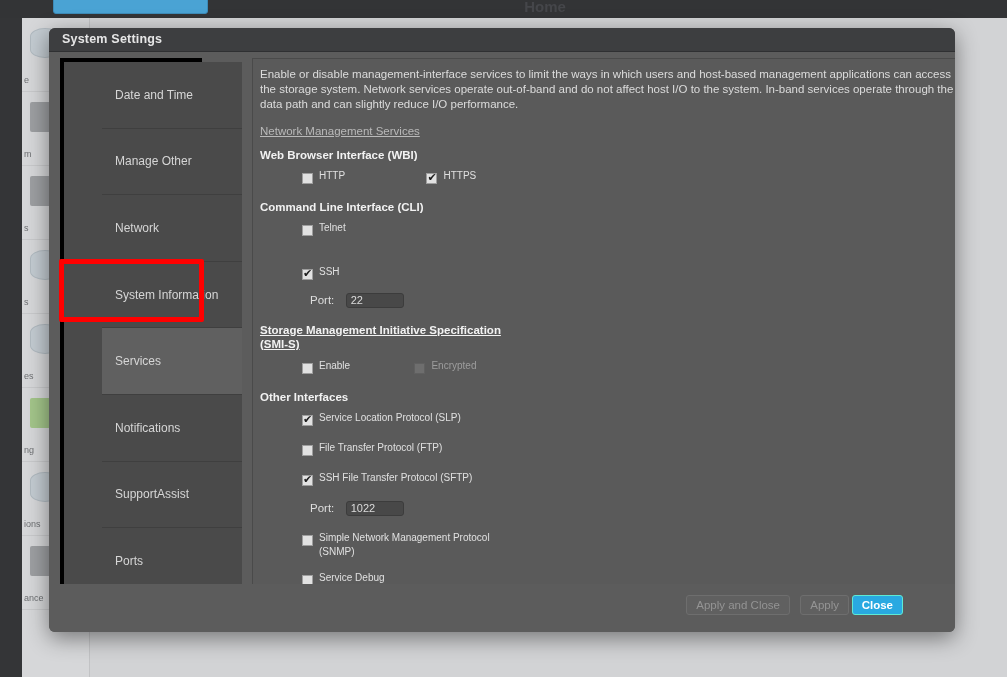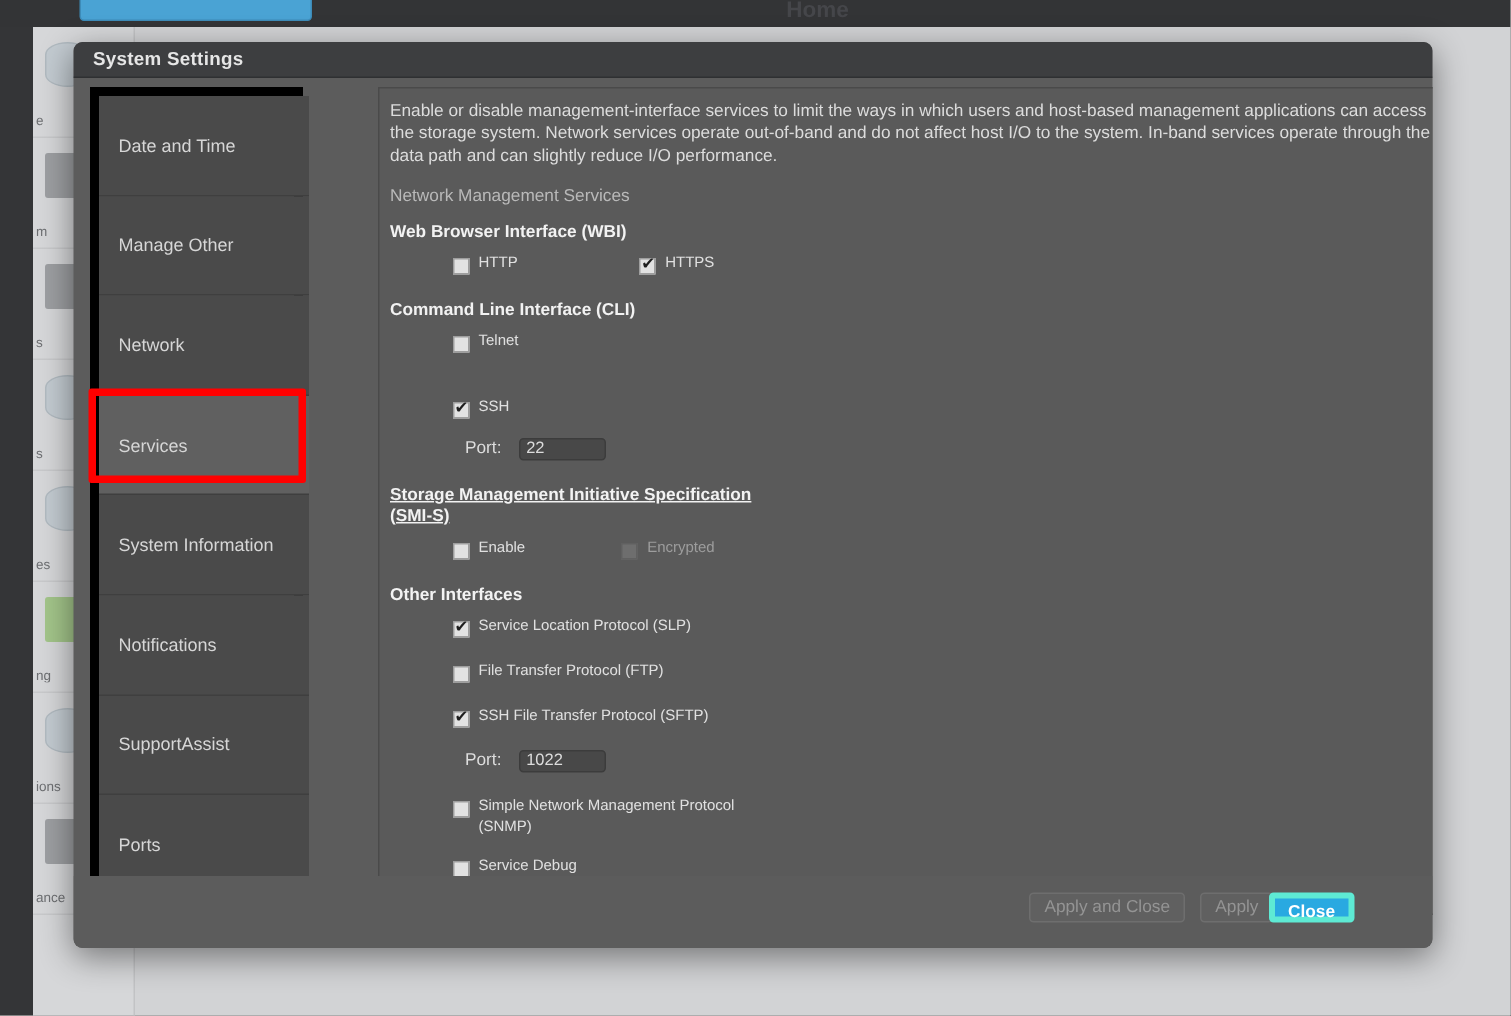--- a/index.html
+++ b/index.html
@@ -72,21 +72,21 @@
   }
   #modal-title {
     position: absolute; left: 13px; top: 4px;
     font-size: 12.5px; font-weight: bold; color: #e6e6e6;
     letter-spacing: 0.2px;
   }
 
   
   #dlg-nav {
     position: absolute; left: 11px; top: 30px; width: 142px; height: 536px;
-    background: #4a4a4a; border: 6px solid #000000;
+    background: #4a4a4a; border: 4px solid #000000; padding-left: 38px;
   }
   .dlg-nav-item {
     position: relative; width: 140px; height: 66.6px;
     border-bottom: 1px solid #3f3f3f;
     background: #4a4a4a; cursor: pointer;
   }
   .dlg-nav-item.selected { background: #606060; }
   .dlg-nav-label {
     position: absolute; left: 13px; top: 50%; transform: translateY(-50%);
     font-size: 12px; color: #d6d6d6; white-space: nowrap;
@@ -100,21 +100,21 @@
     overflow: hidden;
   }
   #content-inner {
     position: absolute; left: 0; top: 0; width: 712px; padding: 8px 10px 0 7px;
   }
   .desc {
     font-size: 11.5px; color: #dcdcdc; line-height: 15.2px;
     width: 700px; margin: 0 0 12px 0;
   }
   .section-label {
-    font-size: 11.5px; color: #b9b9b9; margin: 0 0 12px 0;
+    font-size: 11.5px; color: #b9b9b9; margin: 0 0 12px 0; text-decoration: underline;
   }
   .group-head {
     font-size: 11.5px; color: #f2f2f2; font-weight: bold; margin: 0 0 8px 0;
   }
   .group-head.two-line { line-height: 14px; width: 250px; text-decoration: underline; }
 
   .row { position: relative; margin: 0 0 8px 0; min-height: 16px; }
   .cb-item {
     display: inline-block; position: relative; vertical-align: top;
   }
@@ -162,21 +162,21 @@
     position: absolute; top: 11px; height: 20px;
     font-size: 11.5px; font-family: "Liberation Sans", sans-serif;
     border-radius: 3px; cursor: pointer; line-height: 18px;
     text-align: center; padding: 0 9px;
   }
   .btn.disabled {
     background: #606060; border: 1px solid #6e6e6e; color: #949494;
     cursor: default;
   }
   .btn.primary {
-    background: #29a9e1; border: 4px solid #5eead4; color: #ffffff;
+    background: #29a9e1; border: 1px solid #5eead4; color: #ffffff;
     font-weight: bold;
   }
   #btn-apply-close { right: 165px; }
   #btn-apply { right: 106px; }
   #btn-close { right: 52px; }
 
   
   #annotation {
     position: absolute; left: 59px; top: 259px; width: 145px; height: 63px;
     border: 5px solid #ff0000; border-radius: 2px;
@@ -237,25 +237,25 @@
   <div id="dlg-nav">
     <div class="dlg-nav-item">
       <span class="dlg-nav-label">Date and Time</span>
     </div>
     <div class="dlg-nav-item">
       <span class="dlg-nav-label">Manage Other</span>
     </div>
     <div class="dlg-nav-item">
       <span class="dlg-nav-label">Network</span>
     </div>
+    <div class="dlg-nav-item">
+      <span class="dlg-nav-label">System Information</span>
+    </div>
     <div class="dlg-nav-item selected">
       <span class="dlg-nav-label">Services</span>
-    </div>
-    <div class="dlg-nav-item">
-      <span class="dlg-nav-label">System Information</span>
     </div>
     <div class="dlg-nav-item">
       <span class="dlg-nav-label">Notifications</span>
     </div>
     <div class="dlg-nav-item">
       <span class="dlg-nav-label">SupportAssist</span>
     </div>
     <div class="dlg-nav-item">
       <span class="dlg-nav-label">Ports</span>
     </div>

